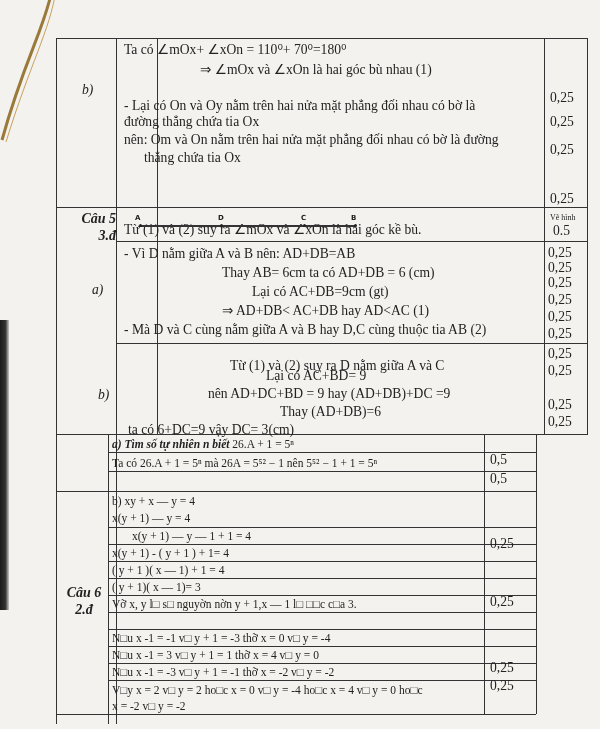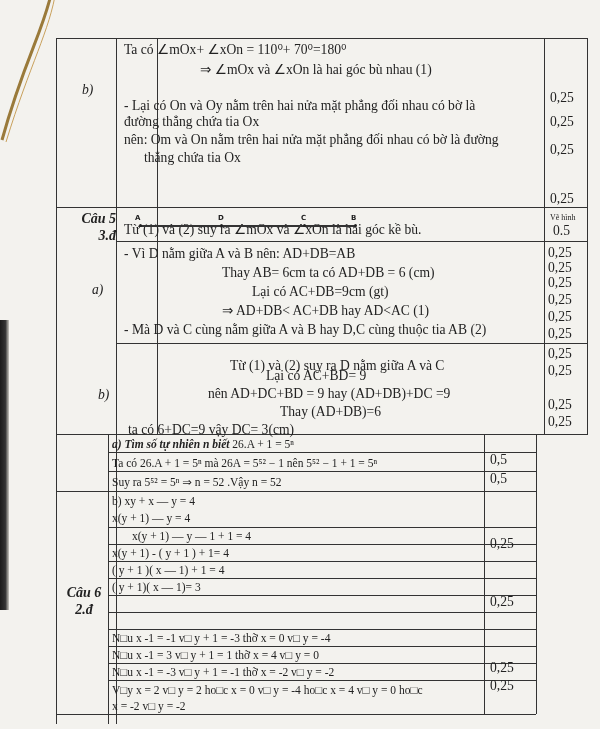--- a/index.html
+++ b/index.html
@@ -136,30 +136,30 @@
   <div class="hline" style="left:88px; top:639px; width:428px;"></div>
   <div class="hline" style="left:88px; top:656px; width:428px;"></div>
   <div class="hline" style="left:36px; top:690px; width:480px;"></div>
 
   <div class="txt sm" style="left:92px; top:413px;">
     <span class="bi">a) Tìm số tự nhiên n biết</span>
     <span>26.A + 1 = 5ⁿ</span>
   </div>
   <div class="txt sm" style="left:92px; top:432px;">Ta có 26.A + 1 = 5ⁿ  mà  26A = 5⁵² − 1  nên  5⁵² − 1 + 1 = 5ⁿ</div>
   <div class="score" style="left:470px; top:428px;">0,5</div>
-  <div class="txt sm" style="left:92px; top:451px;">Suy ra  5⁵² = 5ⁿ ⇒ n = 52 .Vậy  n = 52</div>
   <div class="score" style="left:470px; top:447px;">0,5</div>
 
   <div class="txt sm" style="left:92px; top:470px;">b) xy + x — y = 4</div>
   <div class="txt sm" style="left:92px; top:487px;">x(y + 1) — y = 4</div>
   <div class="txt sm" style="left:92px; top:505px;margin-left:20px;">x(y + 1) — y — 1 + 1 = 4</div>
   <div class="txt sm" style="left:92px; top:522px;">x(y + 1) - ( y + 1 ) + 1= 4</div>
   <div class="score" style="left:470px; top:512px;">0,25</div>
   <div class="txt sm" style="left:92px; top:539px;">( y + 1 )( x — 1) + 1 = 4</div>
   <div class="txt sm" style="left:92px; top:556px;">( y + 1)( x — 1)= 3</div>
+  <div class="txt sm" style="left:92px; top:573px;">Vỡ x, y l□ s□ nguyờn nờn y + 1,x — 1 l□ □□c c□a 3.</div>
   <div class="score" style="left:470px; top:570px;">0,25</div>
   <div class="txt sm" style="left:92px; top:607px;">N□u x -1 = -1 v□ y + 1 = -3 thỡ x = 0 v□ y = -4</div>
   <div class="txt sm" style="left:92px; top:624px;">N□u x -1 = 3 v□ y + 1 = 1 thỡ x = 4 v□ y = 0</div>
   <div class="txt sm" style="left:92px; top:641px;">N□u x -1 = -3 v□ y + 1 = -1 thỡ x = -2 v□ y = -2</div>
   <div class="score" style="left:470px; top:636px;">0,25</div>
   <div class="txt sm" style="left:92px; top:659px;">V□y x = 2 v□ y = 2 ho□c x = 0 v□ y = -4 ho□c x = 4 v□ y = 0 ho□c</div>
   <div class="txt sm" style="left:92px; top:675px;">x = -2 v□ y = -2</div>
   <div class="score" style="left:470px; top:654px;">0,25</div>
 </div>
 

